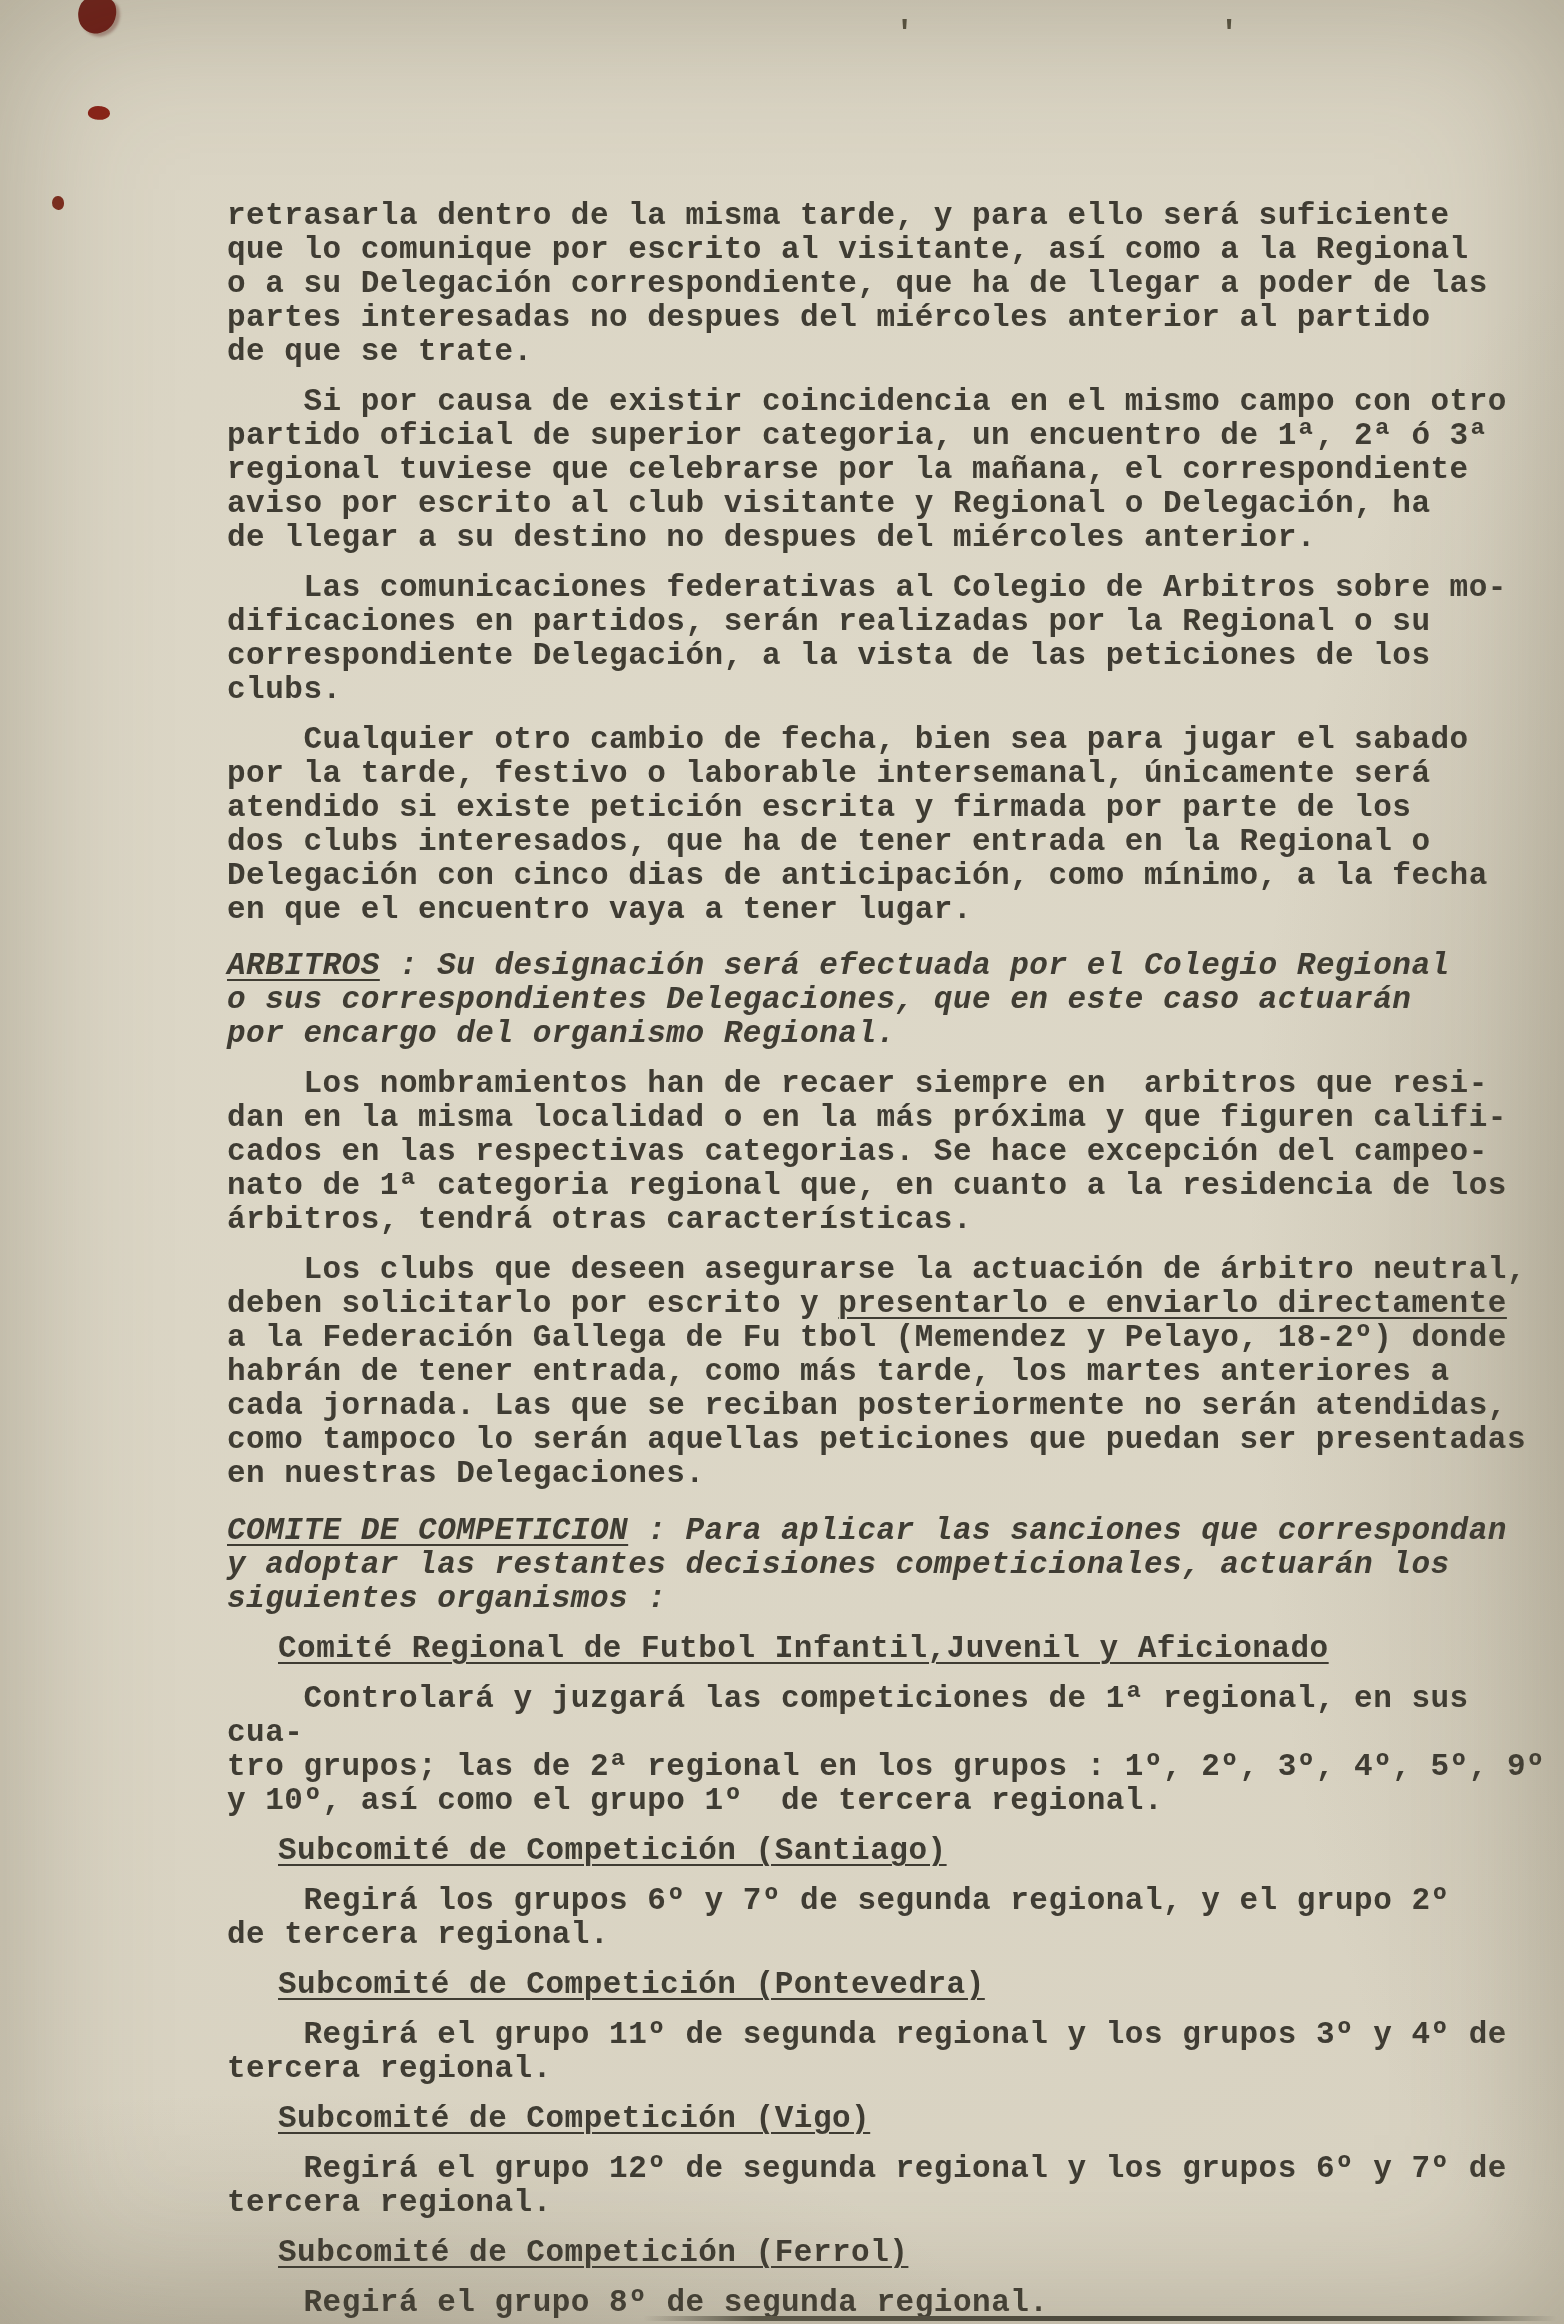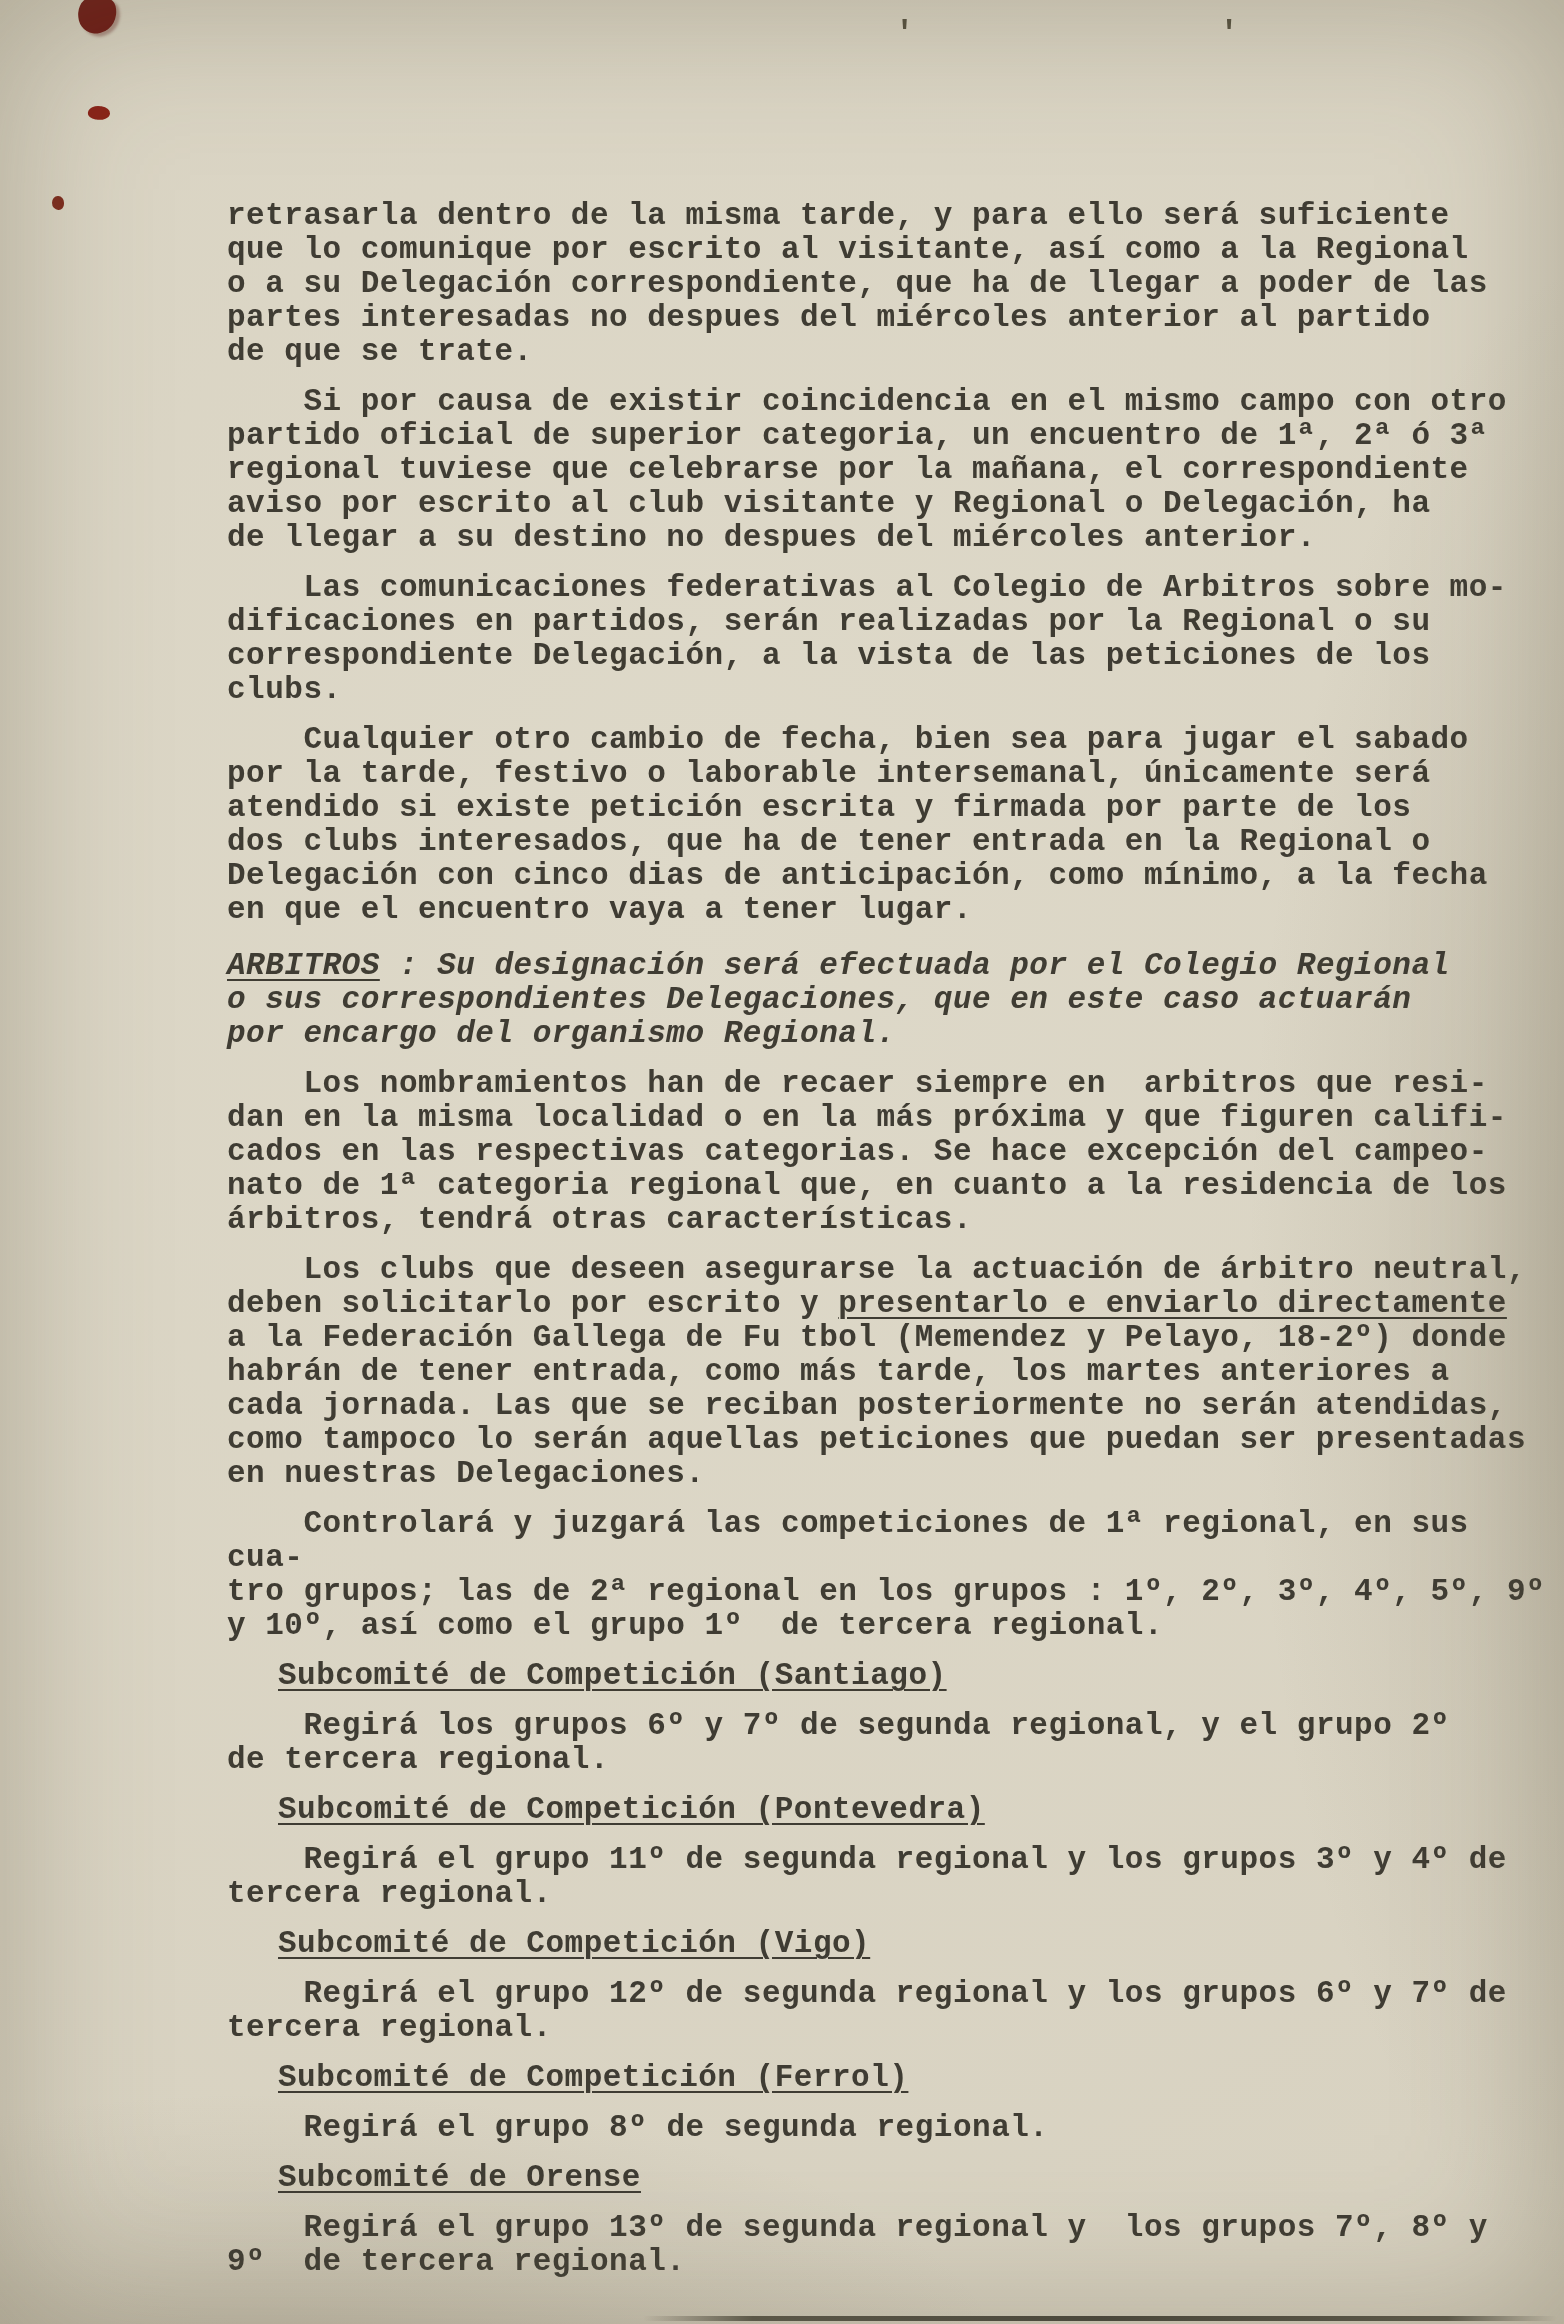--- a/index.html
+++ b/index.html
@@ -62,21 +62,23 @@
 por encargo del organismo Regional.</span></div><div class="block plain"><span>    Los nombramientos han de recaer siempre en  arbitros que resi-
 dan en la misma localidad o en la más próxima y que figuren califi-
 cados en las respectivas categorias. Se hace excepción del campeo-
 nato de 1ª categoria regional que, en cuanto a la residencia de los
 árbitros, tendrá otras características.</span></div><div class="block plain"><span>    Los clubs que deseen asegurarse la actuación de árbitro neutral,
 deben solicitarlo por escrito y </span><span class="u">presentarlo e enviarlo directamente</span><span>
 a la Federación Gallega de Fu tbol (Memendez y Pelayo, 18-2º) donde
 habrán de tener entrada, como más tarde, los martes anteriores a
 cada jornada. Las que se reciban posteriormente no serán atendidas,
 como tampoco lo serán aquellas peticiones que puedan ser presentadas
-en nuestras Delegaciones.</span></div><div class="block plain"><span>    Controlará y juzgará las competiciones de 1ª regional, en sus cua-
+en nuestras Delegaciones.</span></div><div class="block heading-run"><span class="u">COMITE DE COMPETICION</span><span> : Para aplicar las sanciones que correspondan
+y adoptar las restantes decisiones competicionales, actuarán los
+siguientes organismos :</span></div><div class="block subheading"><span class="u">Comité Regional de Futbol Infantil,Juvenil y Aficionado</span></div><div class="block plain"><span>    Controlará y juzgará las competiciones de 1ª regional, en sus cua-
 tro grupos; las de 2ª regional en los grupos : 1º, 2º, 3º, 4º, 5º, 9º
 y 10º, así como el grupo 1º  de tercera regional.</span></div><div class="block subheading"><span class="u">Subcomité de Competición (Santiago)</span></div><div class="block plain"><span>    Regirá los grupos 6º y 7º de segunda regional, y el grupo 2º
 de tercera regional.</span></div><div class="block subheading"><span class="u">Subcomité de Competición (Pontevedra)</span></div><div class="block plain"><span>    Regirá el grupo 11º de segunda regional y los grupos 3º y 4º de
 tercera regional.</span></div><div class="block subheading"><span class="u">Subcomité de Competición (Vigo)</span></div><div class="block plain"><span>    Regirá el grupo 12º de segunda regional y los grupos 6º y 7º de
 tercera regional.</span></div><div class="block subheading"><span class="u">Subcomité de Competición (Ferrol)</span></div><div class="block plain"><span>    Regirá el grupo 8º de segunda regional.</span></div><div class="block subheading"><span class="u">Subcomité de Orense</span></div><div class="block plain"><span>    Regirá el grupo 13º de segunda regional y  los grupos 7º, 8º y
 9º  de tercera regional.</span></div></div>
   <div class="edge-line"></div>
   <div class="vignette"></div>
 </div>
 

